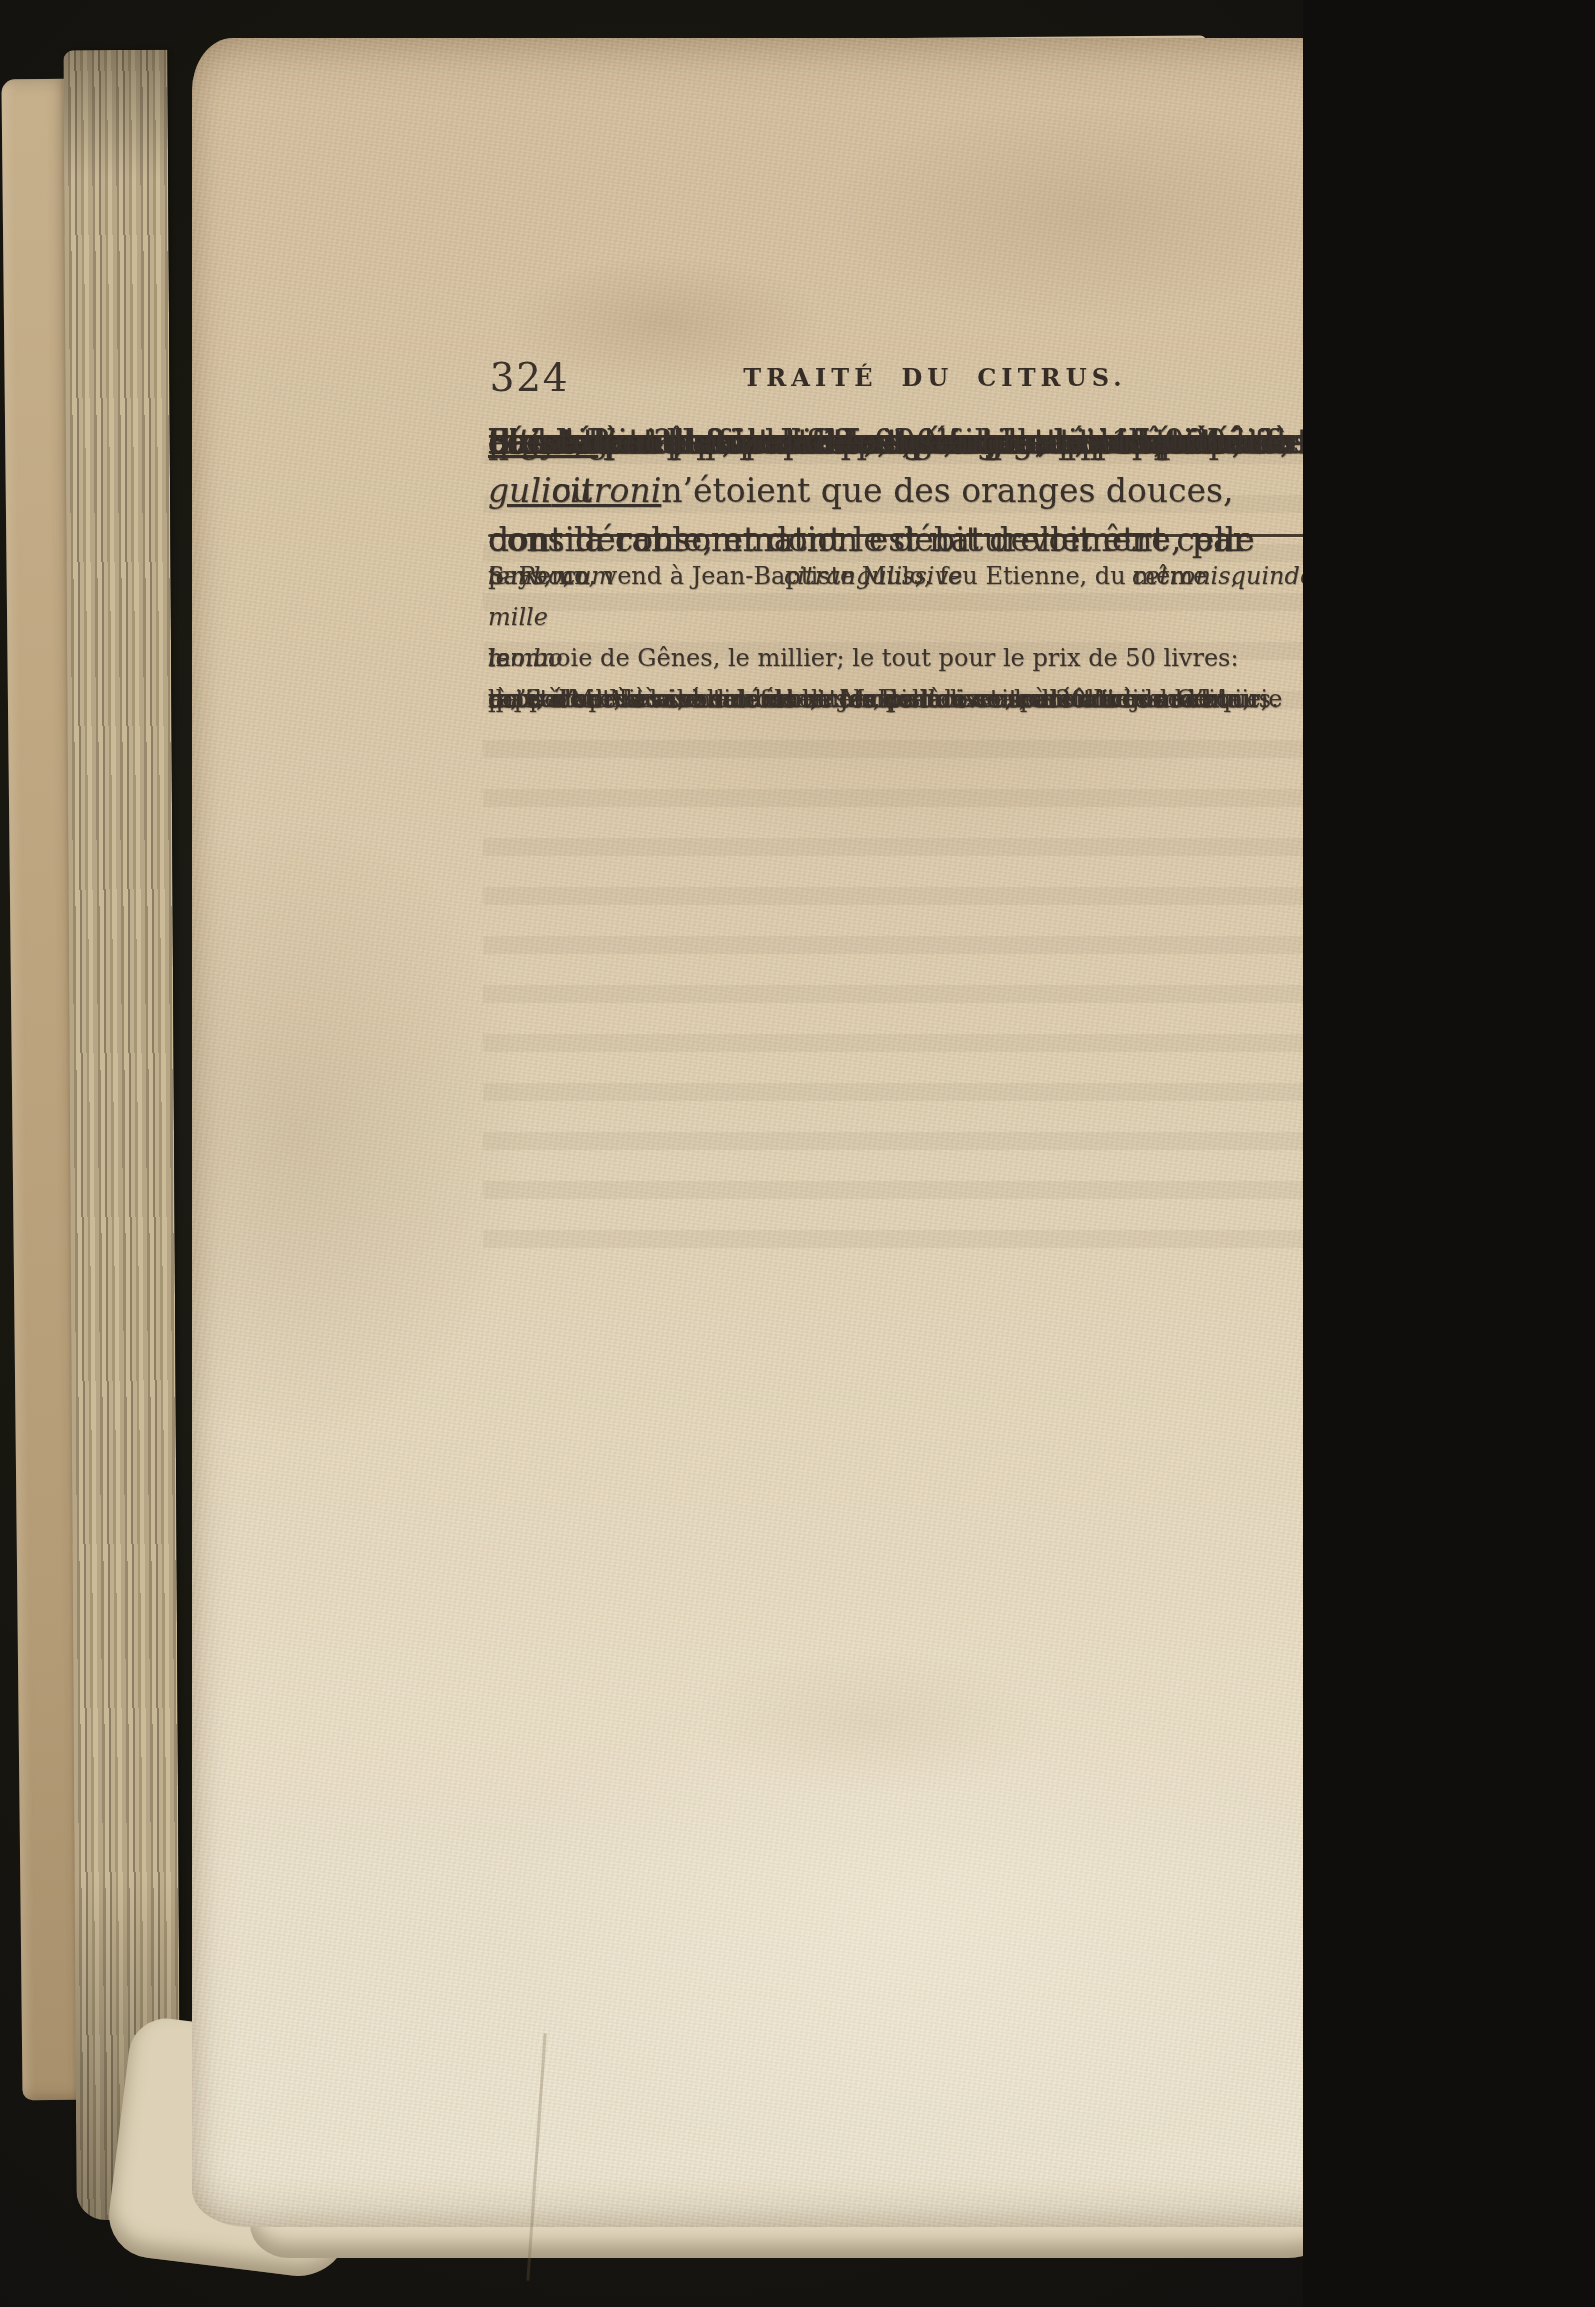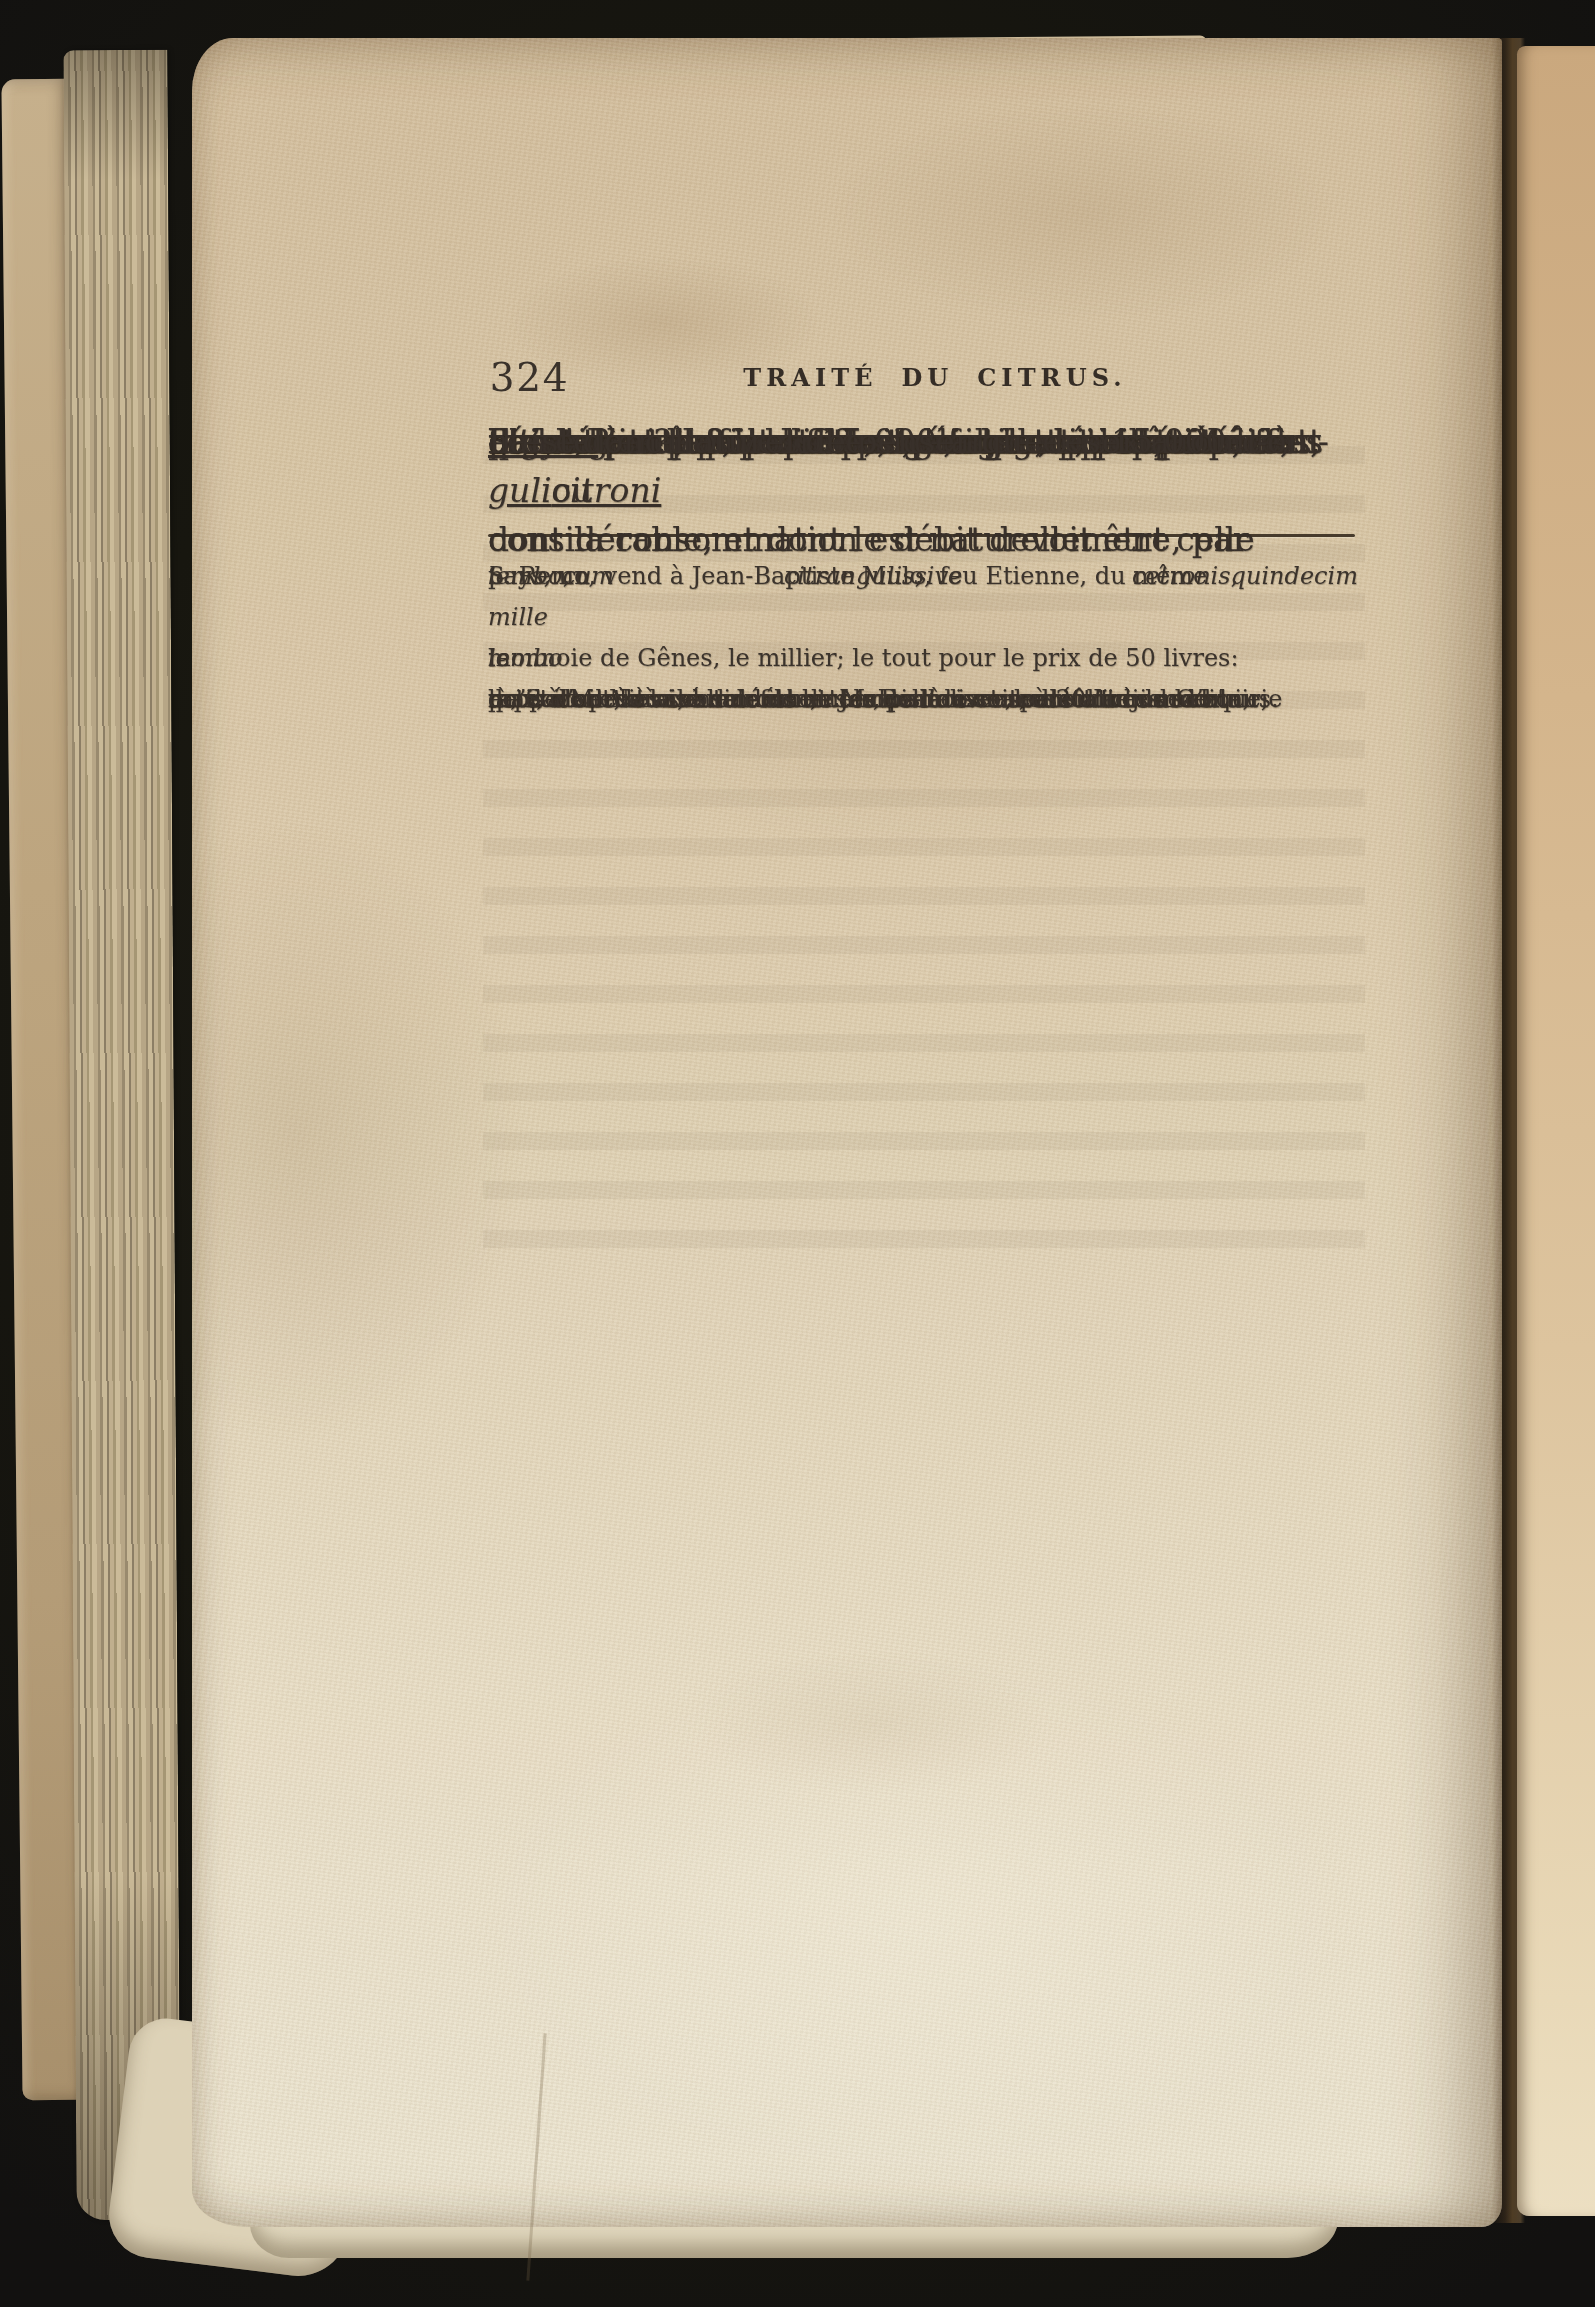--- a/index.html
+++ b/index.html
@@ -1,16 +1,16 @@
 <!DOCTYPE html>
 <html style="font-size:13.7px"><head>
 <meta charset="utf-8">
 <style>
   html,body{margin:0;padding:0;background:#0f0e0c;}
-  .scene{position:relative;width:1595px;height:2307px;overflow:hidden;
+  .scene{position:relative;width:1303px;height:2307px;overflow:hidden;
     background:radial-gradient(ellipse 1199px 1541px at 50% 45%, #22201b 0%, #17160f 60%, #121110 100%);
     font-family:"DejaVu Serif", serif;}
   .scene *{position:absolute;box-sizing:border-box;}
 
   
   .board{left:12px;top:79px;width:70px;height:2021px;
     background:linear-gradient(180deg,#c6b08c 0%,#bda57f 40%,#b49c77 75%,#a8906c 100%);
     border-radius:13.7px 0 0 10.3px;transform:rotate(-0.6deg);
     box-shadow:inset -8.6px 0 15.4px rgba(60,45,28,0.45), inset 5.1px 3.4px 8.6px rgba(255,245,220,0.25);}
 
@@ -142,21 +142,21 @@
           <div class="line">
             <span>et, n’étant pas possible de les mettre dans le com-</span>
           </div>
           <div class="line">
             <span>merce pour un autre usage, il seroit extraordi-</span>
           </div>
           <div class="line">
             <span>naire d’en trouver une si grande exportation.</span>
           </div>
           <div class="line"><span>Il est donc naturel de penser que les 15,000 </span><span class="it">citran-</span></div>
-          <div class="line"><span class="it">guli</span><span> ou </span><span class="it">citroni</span></div>
+          <div class="line"><span class="it">guli</span><span> ou </span><span class="it">citroni</span><span> n’étoient que des oranges douces,</span></div>
           <div class="line">
             <span>dont la consommation est naturellement celle</span>
           </div>
           <div class="line">
             <span>considérable, et dont le débit devoit être, par</span>
           </div>
         </div>
       <div class="footnote-rule"></div>
       <div class="footnote">
           <div class="line">

